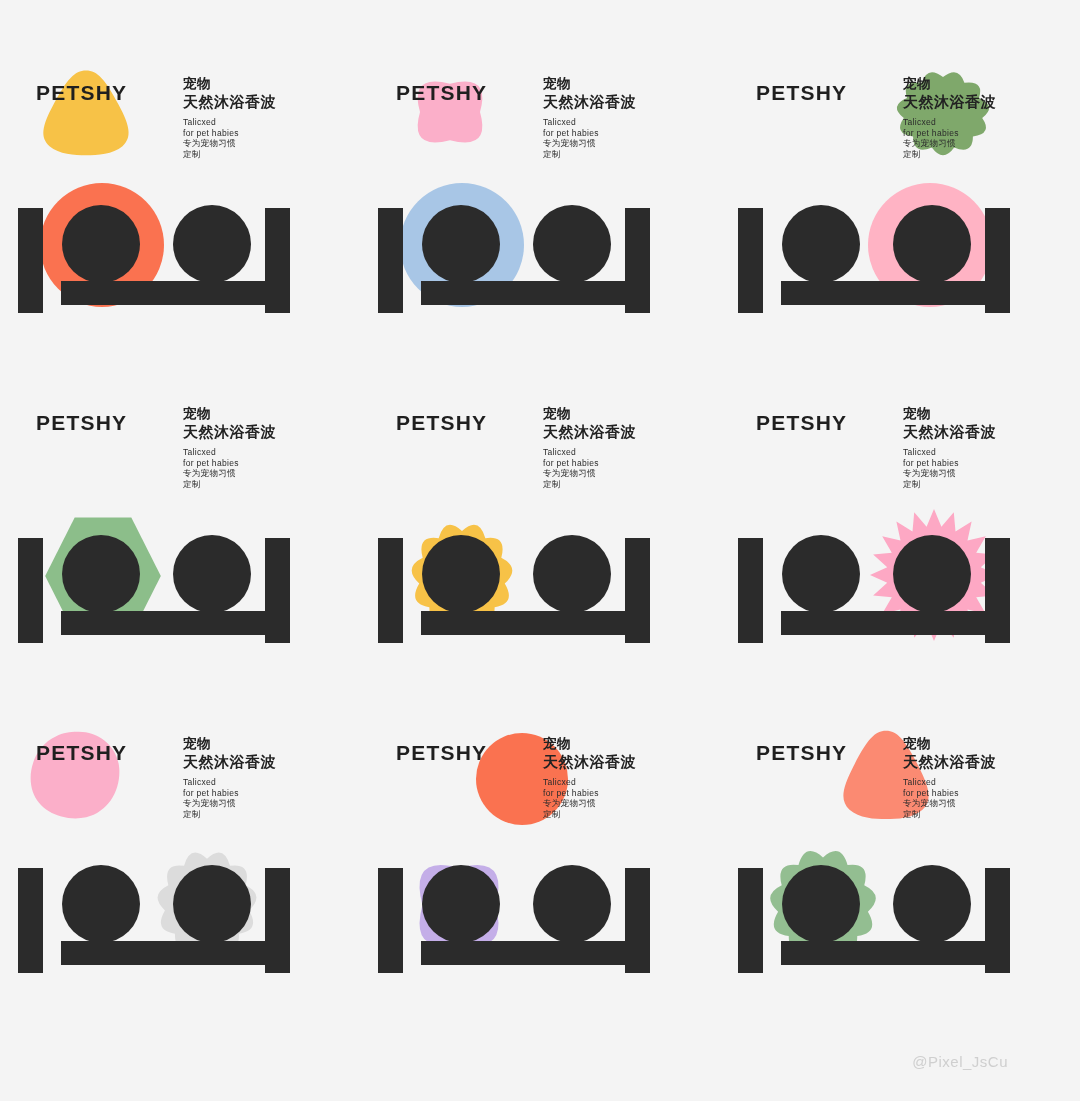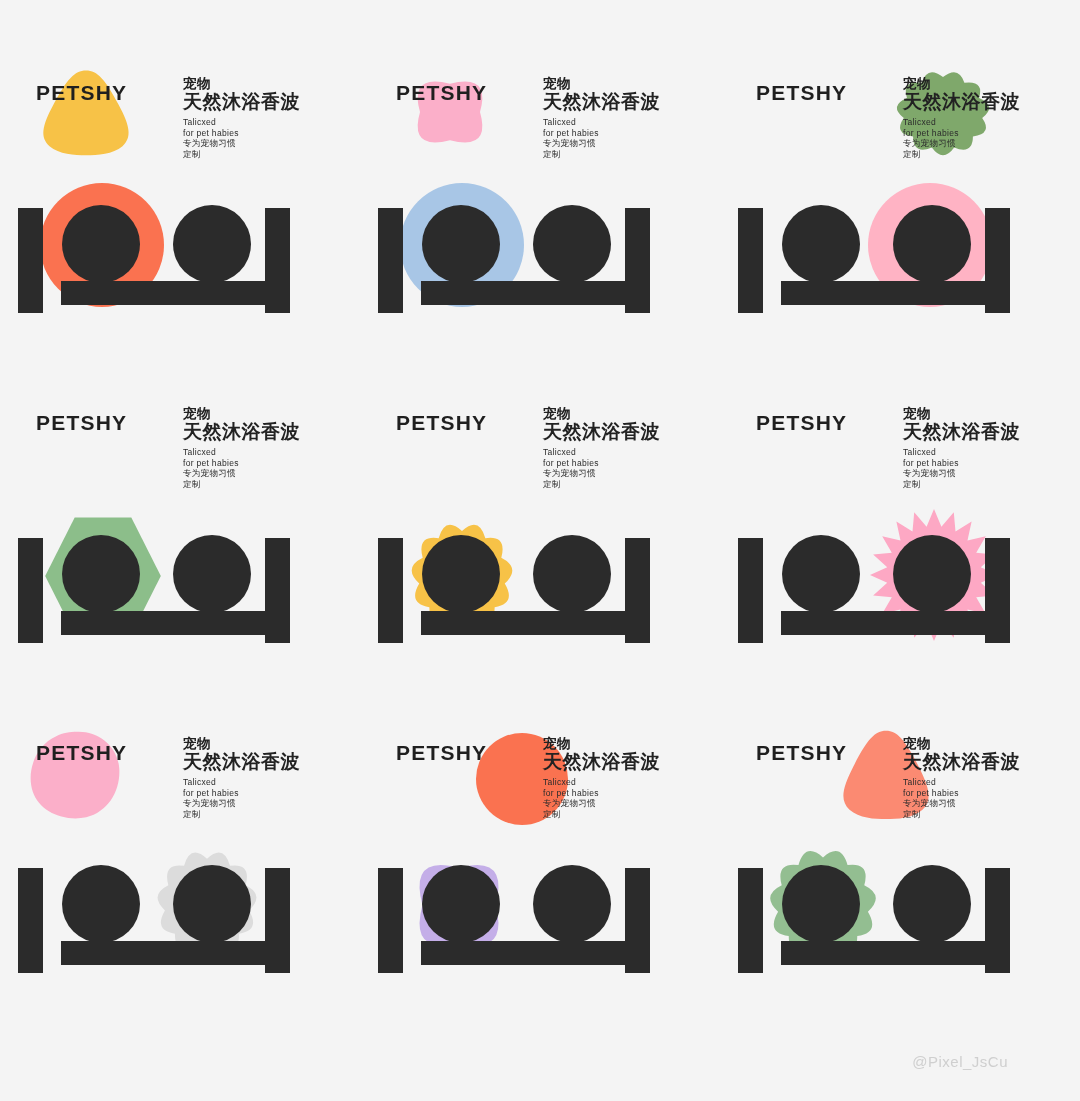--- a/index.html
+++ b/index.html
@@ -69,21 +69,21 @@
     left: 165px;
     top: 20px;
     z-index: 3;
     font-size: 13.5px;
     line-height: 18px;
     color: #222;
     font-weight: 600;
     letter-spacing: 0.5px;
     white-space: nowrap;
   }
-  .cn-head .l2 { font-size: 19px; }
+  .cn-head .l2 { font-size: 15px; }
   .sub-block {
     position: absolute;
     left: 165px;
     top: 62px;
     z-index: 3;
     font-size: 8.5px;
     line-height: 10.5px;
     color: #2B2B2B;
     letter-spacing: 0.3px;
     white-space: nowrap;

